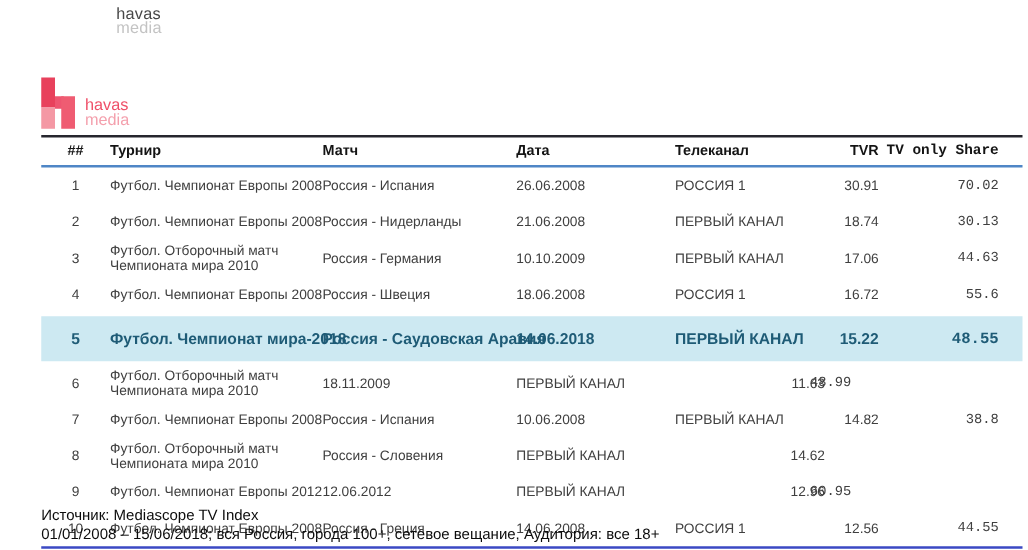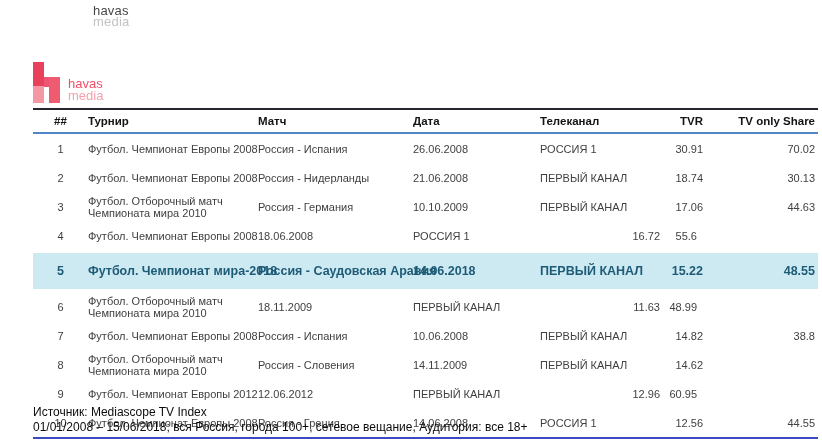--- a/index.html
+++ b/index.html
@@ -20,21 +20,21 @@
   .h-icon .b4{position:absolute;left:16px;top:15px;width:11px;height:26px;background:#ef5c72;}
   .brand-text{line-height:12px;padding-bottom:1px;}
   .brand-text .bt1{font-size:13px;color:#ef4f68;}
   .brand-text .bt2{font-size:13px;color:#f4a0ad;}
   
   .table{position:absolute;left:33px;top:108px;width:788px;}
   .trow{display:grid;grid-template-columns:55px 170px 155px 127px 120px 43px 1fr;}
   .trow > div{display:flex;align-items:center;font-size:11px;line-height:12px;color:#3f3f3f;}
   .cell-num{justify-content:center;}
   .cell-tvr,.cell-share{justify-content:flex-end;text-align:center;}
-  .cell-share{padding-right:6px;}
+  .cell-share{padding-right:22px;font-family:Liberation Mono, monospace;}
   .thead{min-height:22px;border-top:2px solid #26262e;border-bottom:2px solid #4f86c6;}
   .thead > div{font-weight:bold;color:#141414;font-size:11.5px;}
   .tbody{border-bottom:2px solid #3b49c4;}
   .tbody .trow{min-height:25px;padding:2px 0;}
   .tbody .trow.hl{
     min-height:32px;background:#cde9f2;margin:3px 0;
   }
   .trow.hl > div{color:#1e5b76;font-weight:bold;font-size:12.5px;white-space:nowrap;overflow:visible;}
   
   .footer{position:absolute;left:33px;top:405px;font-size:12px;color:#0c0c0c;line-height:15px;}
@@ -99,20 +99,21 @@
     <div class="cell-match">Россия - Германия</div>
     <div class="cell-date">10.10.2009</div>
     <div class="cell-channel">ПЕРВЫЙ КАНАЛ</div>
     <div class="cell-tvr">17.06</div>
     <div class="cell-share">44.63</div>
   </div>
 
   <div class="trow">
     <div class="cell-num">4</div>
     <div class="cell-tournament">Футбол. Чемпионат Европы 2008</div>
+    <div class="cell-match">Россия - Швеция</div>
     <div class="cell-date">18.06.2008</div>
     <div class="cell-channel">РОССИЯ 1</div>
     <div class="cell-tvr">16.72</div>
     <div class="cell-share">55.6</div>
   </div>
 
   <div class="trow hl">
     <div class="cell-num">5</div>
     <div class="cell-tournament">Футбол. Чемпионат мира-2018</div>
     <div class="cell-match">Россия - Саудовская Аравия</div>
@@ -138,21 +139,20 @@
     <div class="cell-date">10.06.2008</div>
     <div class="cell-channel">ПЕРВЫЙ КАНАЛ</div>
     <div class="cell-tvr">14.82</div>
     <div class="cell-share">38.8</div>
   </div>
 
   <div class="trow">
     <div class="cell-num">8</div>
     <div class="cell-tournament">Футбол. Отборочный матч Чемпионата мира 2010</div>
     <div class="cell-match">Россия - Словения</div>
-    <div class="cell-date">14.11.2009</div>
     <div class="cell-channel">ПЕРВЫЙ КАНАЛ</div>
     <div class="cell-tvr">14.62</div>
   </div>
 
   <div class="trow">
     <div class="cell-num">9</div>
     <div class="cell-tournament">Футбол. Чемпионат Европы 2012</div>
     <div class="cell-date">12.06.2012</div>
     <div class="cell-channel">ПЕРВЫЙ КАНАЛ</div>
     <div class="cell-tvr">12.96</div>

